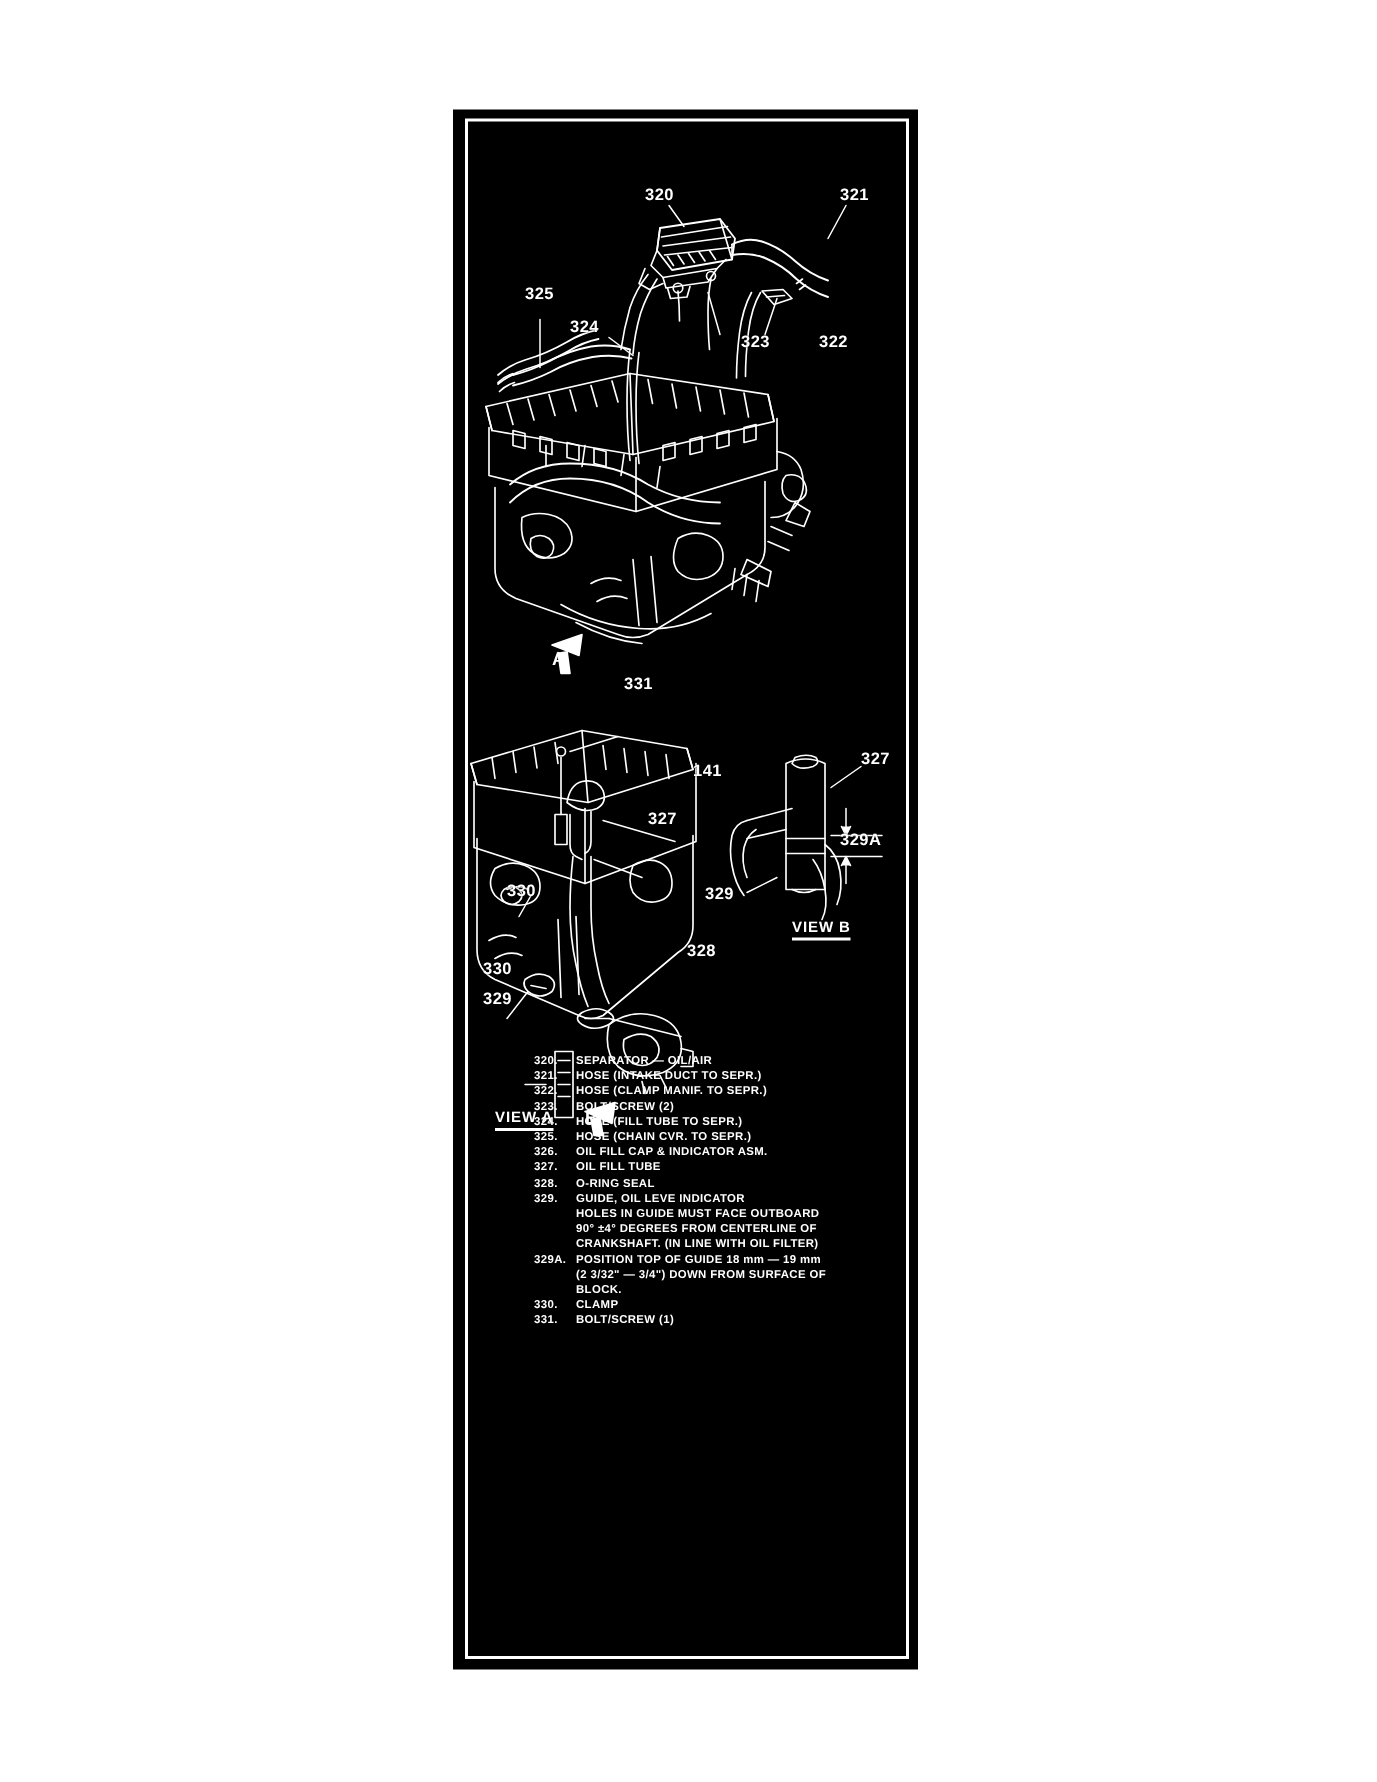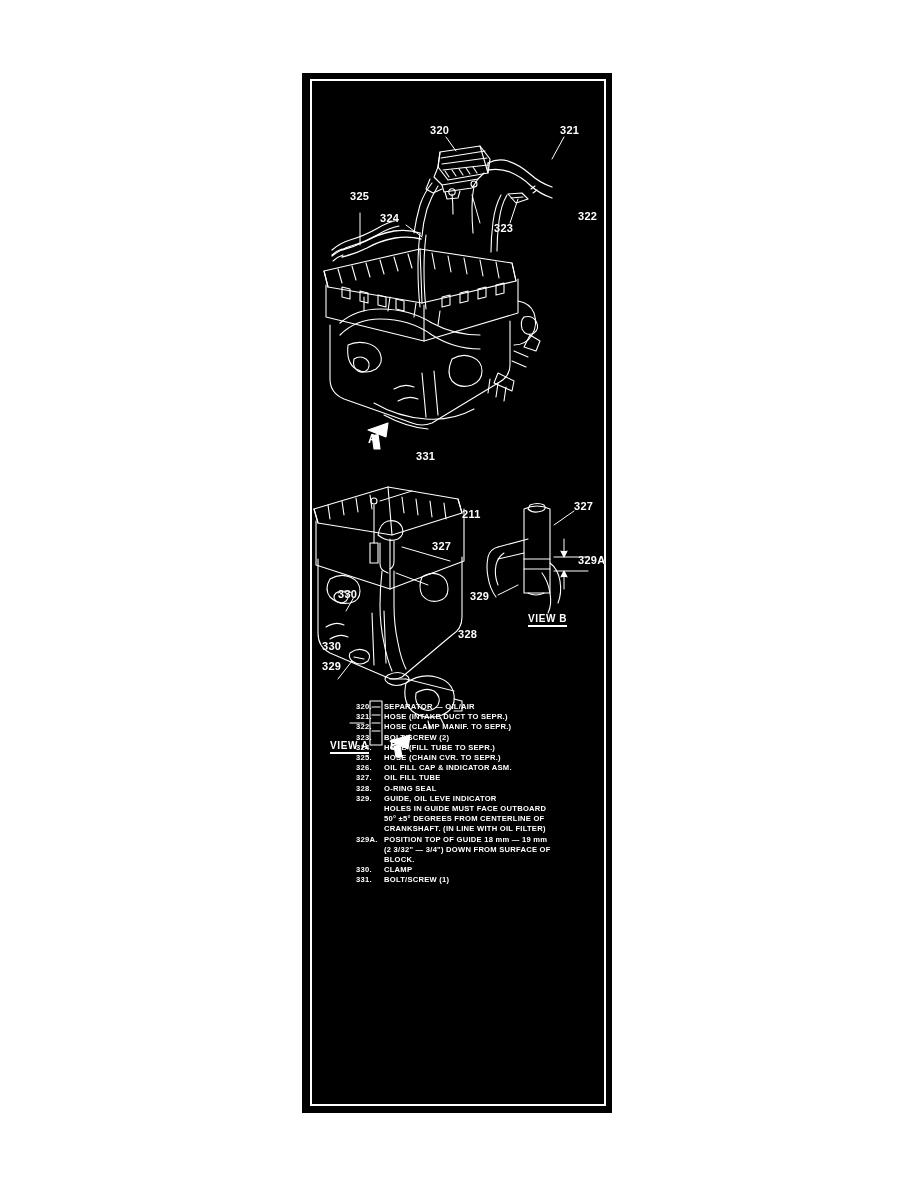--- a/index.html
+++ b/index.html
@@ -300,35 +300,35 @@
             <path d="M252 452 L272 438" stroke-width="1"></path>
             <path d="M216 512 L196 522" stroke-width="1"></path>
           </g>
 
         </g>
       </svg>
     </div>
 
     <div class="callout" style="left:128px; top:52px;">320</div>
     <div class="callout" style="left:258px; top:52px;">321</div>
-    <div class="callout" style="left:244px; top:138px;margin-left:32px;">322</div>
+    <div class="callout" style="left:244px; top:150px;">322</div>
     <div class="callout" style="left:192px; top:150px;">323</div>
     <div class="callout" style="left:78px; top:140px;">324</div>
     <div class="callout" style="left:48px; top:118px;">325</div>
 
     <div class="callout" style="left:114px; top:378px;">331</div>
-    <div class="callout" style="left:160px; top:436px;">211</div>
+    <div class="callout" style="left:160px; top:436px;">141</div>
     <div class="callout" style="left:130px; top:468px;">327</div>
     <div class="callout" style="left:36px; top:516px;">330</div>
     <div class="callout" style="left:20px; top:568px;">330</div>
     <div class="callout" style="left:20px; top:588px;">329</div>
     <div class="callout" style="left:156px; top:556px;">328</div>
 
     <div class="callout" style="left:272px; top:428px;">327</div>
-    <div class="callout" style="left:276px; top:482px;">329A</div>
+    <div class="callout" style="left:258px; top:482px;">329A</div>
     <div class="callout" style="left:168px; top:518px;">329</div>
 
     <div class="sectionmark" style="left:66px; top:360px;">A</div>
     <div class="sectionmark" style="left:88px; top:666px;">B</div>
 
     <div class="viewlabel" style="left:28px; top:668px;">VIEW A</div>
     <div class="viewlabel" style="left:226px; top:541px;">VIEW B</div>
 
     <div id="legend">
         <div class="legend-row">
@@ -370,21 +370,21 @@
         <div class="legend-row">
           <span class="legend-num">329.</span>
           <span class="legend-txt">GUIDE, OIL LEVE INDICATOR</span>
         </div>
         <div class="legend-cont">
           <span class="legend-num">329.</span>
           <span class="legend-txt">HOLES IN GUIDE MUST FACE OUTBOARD</span>
         </div>
         <div class="legend-cont">
           <span class="legend-num">329.</span>
-          <span class="legend-txt">50° ±5° DEGREES FROM CENTERLINE OF</span>
+          <span class="legend-txt">90° ±4° DEGREES FROM CENTERLINE OF</span>
         </div>
         <div class="legend-cont">
           <span class="legend-num">329.</span>
           <span class="legend-txt">CRANKSHAFT. (IN LINE WITH OIL FILTER)</span>
         </div>
         <div class="legend-row">
           <span class="legend-num">329A.</span>
           <span class="legend-txt">POSITION TOP OF GUIDE 18 mm — 19 mm</span>
         </div>
         <div class="legend-cont">

